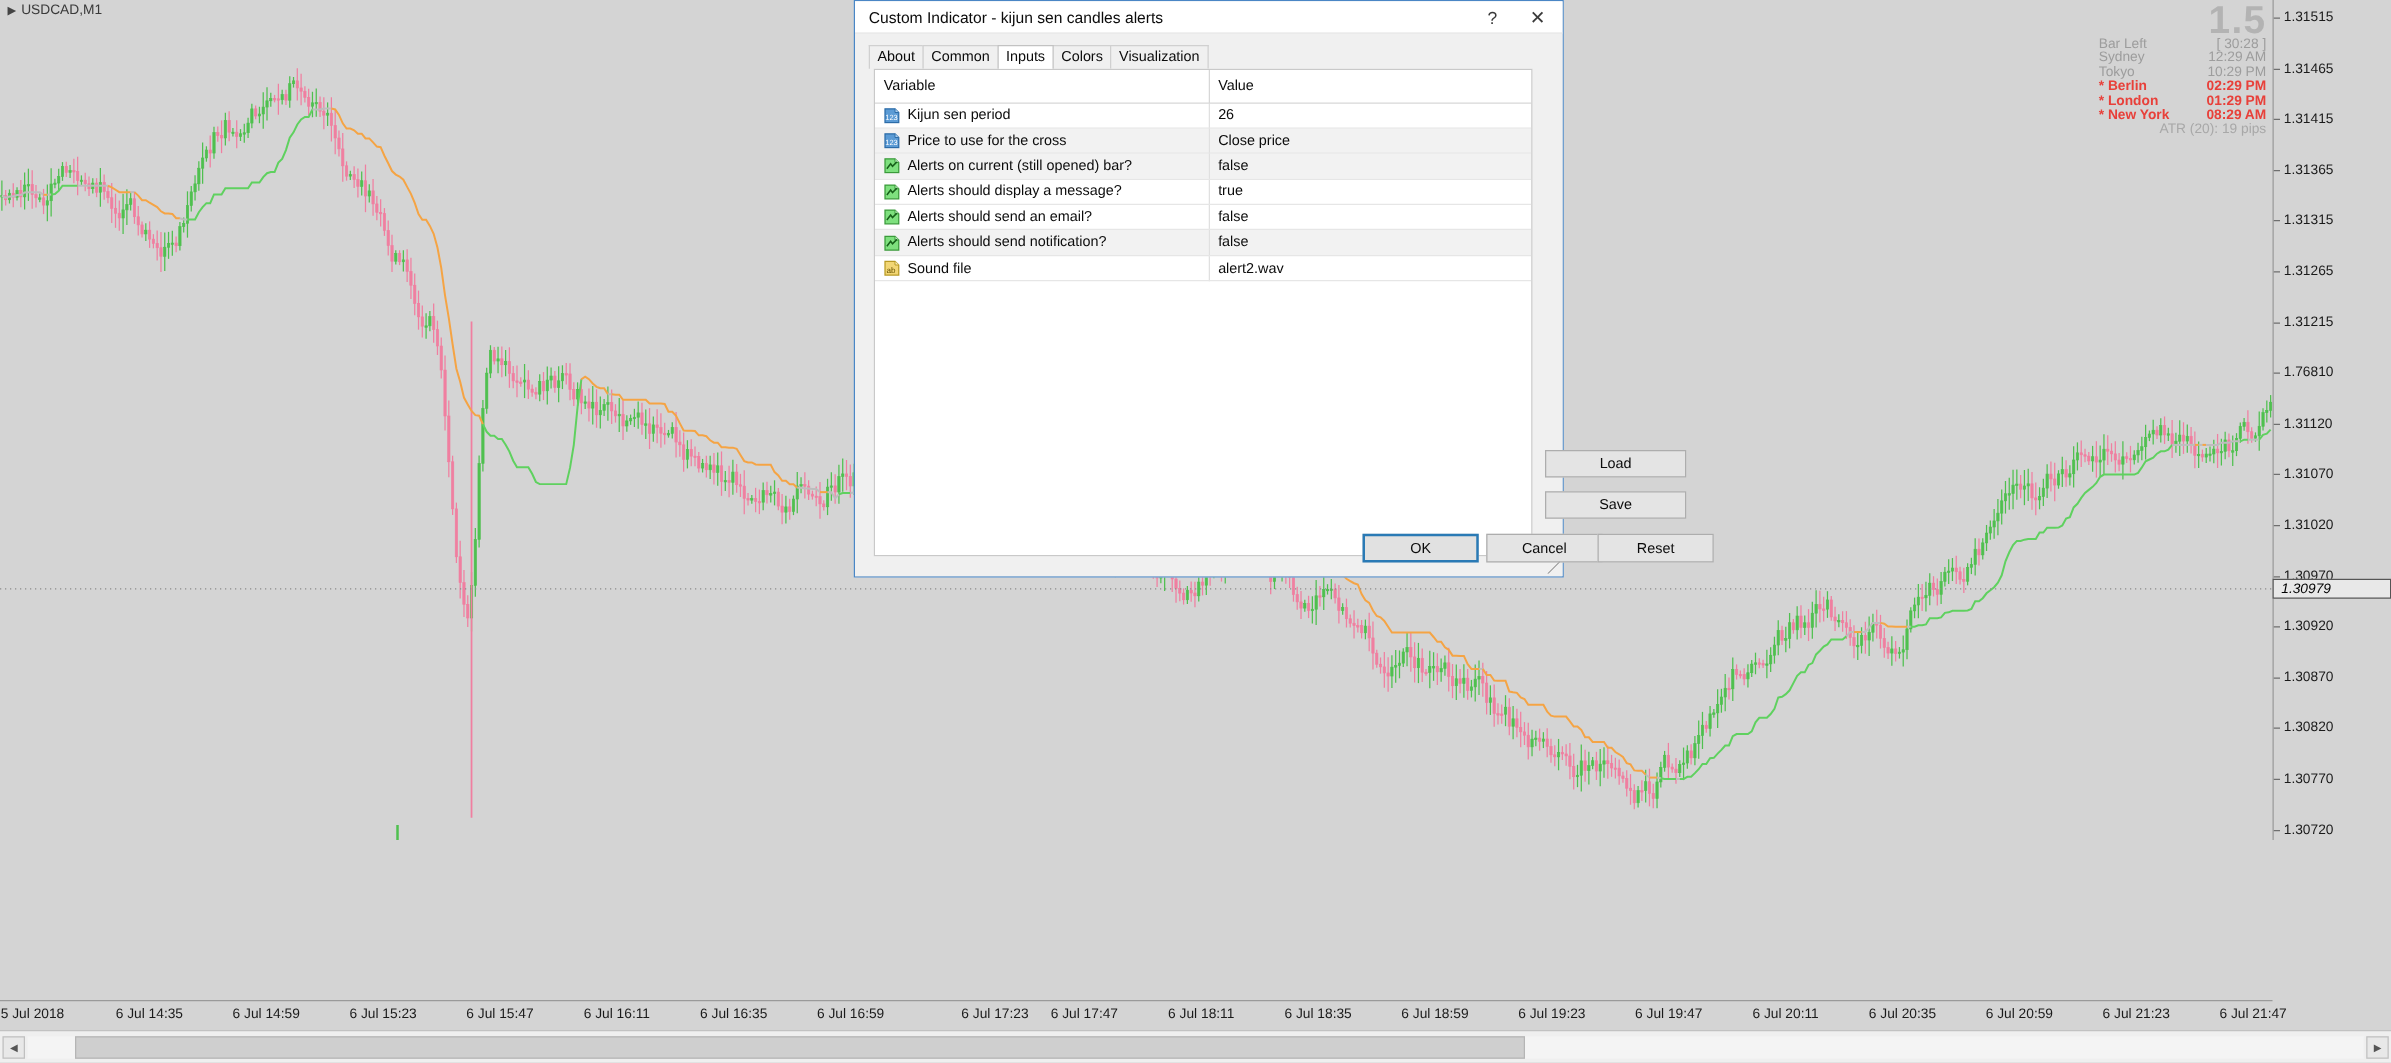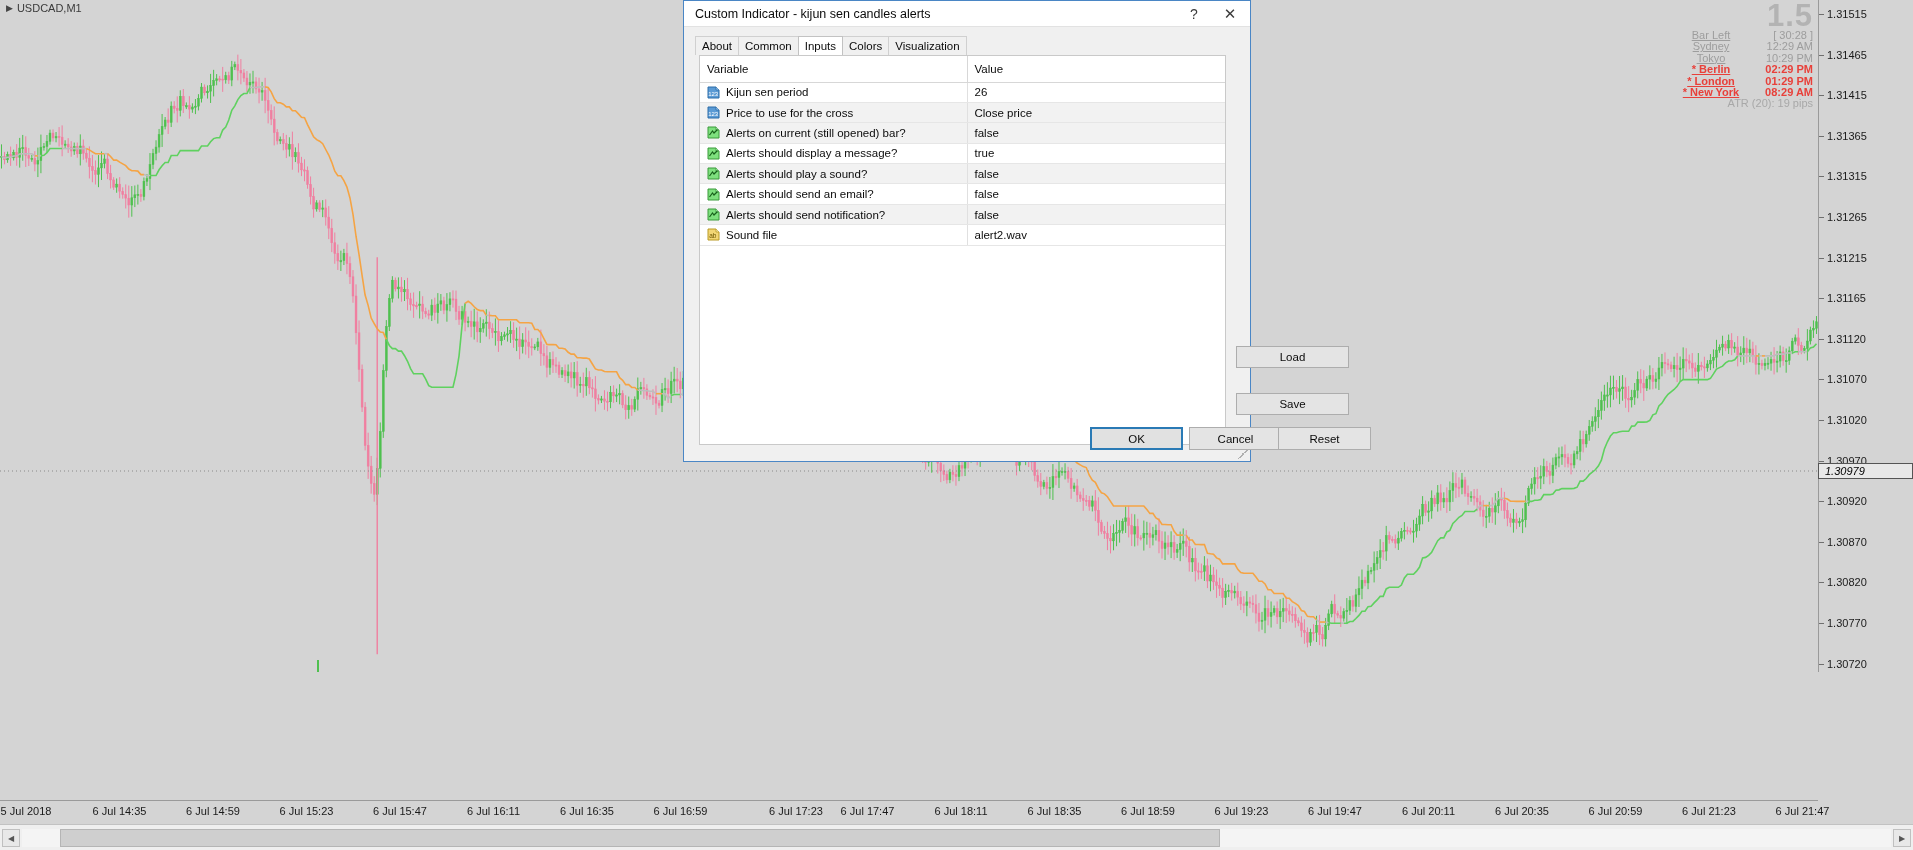--- a/index.html
+++ b/index.html
@@ -74,21 +74,21 @@
   #clock-panel {
     position:absolute; right:100px; top:2px;
     text-align:right; font-size:11px; line-height:11.4px;
     color:#9d9d9d; font-family:"Liberation Sans", sans-serif;
   }
   #clock-panel .big {
     font-size:31px; font-weight:bold; color:#b3b3b3;
     line-height:28px; letter-spacing:1px;
   }
   #clock-panel .row { display:flex; justify-content:flex-end; gap:8px; white-space:nowrap; }
-  #clock-panel .row .c1 { min-width:64px; text-align:center;text-decoration:underline; }
+  #clock-panel .row .c1 { min-width:64px; text-align:left; }
   #clock-panel .row .c2 { min-width:62px; text-align:right; }
   #clock-panel .hot { color:#e8403a; font-weight:bold; }
   #clock-panel .atr { color:#a8a8a8; }
 
   
   #dialog {
     position:absolute; left:683px; top:0px; width:568px; height:462px;
     background:#f0f0f0; border:1px solid #4a86c5;
     box-shadow:0 0 0 0 rgba(0,0,0,0);
     display:flex; flex-direction:column;
@@ -148,21 +148,21 @@
   .picon { width:13px; height:13px; flex:0 0 13px; position:relative; border-radius:1px; }
   .picon svg { display:block; }
 
   
   .side-btn {
     position:absolute; left:552px; width:113px; height:22px;
     background:#e4e4e4; border:1px solid #adadad;
     font-size:11.5px; color:#0b0b0b;
     display:flex; align-items:center; justify-content:center;
   }
-  #btn-load { top:319px; }
+  #btn-load { top:333px; }
   #btn-save { top:366px; }
 
   
   #dlg-footer { position:absolute; left:0; right:0; bottom:0; height:44px; }
   .foot-btn {
     position:absolute; top:10px; width:93px; height:23px;
     background:#e4e4e4; border:1px solid #adadad;
     font-size:11.5px; color:#0b0b0b;
     display:flex; align-items:center; justify-content:center;
   }
@@ -1493,21 +1493,21 @@
       <div class="tick" style="top: 95.2px;">1.31415</div>
       <div class="tickmark" style="top: 135.8px;"></div>
       <div class="tick" style="top: 135.8px;">1.31365</div>
       <div class="tickmark" style="top: 176.4px;"></div>
       <div class="tick" style="top: 176.4px;">1.31315</div>
       <div class="tickmark" style="top: 217px;"></div>
       <div class="tick" style="top: 217px;">1.31265</div>
       <div class="tickmark" style="top: 257.6px;"></div>
       <div class="tick" style="top: 257.6px;">1.31215</div>
       <div class="tickmark" style="top: 298.2px;"></div>
-      <div class="tick" style="top: 298.2px;">1.31165</div>
+      <div class="tick" style="top: 298.2px;">1.76810</div>
       <div class="tickmark" style="top: 338.8px;"></div>
       <div class="tick" style="top: 338.8px;">1.31120</div>
       <div class="tickmark" style="top: 379.4px;"></div>
       <div class="tick" style="top: 379.4px;">1.31070</div>
       <div class="tickmark" style="top: 420px;"></div>
       <div class="tick" style="top: 420px;">1.31020</div>
       <div class="tickmark" style="top: 460.6px;"></div>
       <div class="tick" style="top: 460.6px;">1.30970</div>
       <div class="tickmark" style="top: 501.2px;"></div>
       <div class="tick" style="top: 501.2px;">1.30920</div>
@@ -1638,35 +1638,20 @@
                       <path d="M1 1 H9 L12 4 V12 H1 Z" fill="#7ee07e" stroke="#3a9a3a" stroke-width="1"></path>
                       <path d="M9 1 V4 H12" fill="#c6f2c6" stroke="#3a9a3a" stroke-width="0.8"></path>
                       <path d="M2.5 9 L5.5 5 L7 7 L10.5 3.5" fill="none" stroke="#17601a" stroke-width="1.2"></path>
                     </svg>
                   </span>
                   <span>Alerts should display a message?</span>
                 </div>
               </td>
               <td>true</td>
             </tr>
-            <tr class="alt">
-              <td>
-                <div class="cellflex">
-                  <span class="picon">
-                    <svg width="13" height="13" viewBox="0 0 13 13">
-                      <path d="M1 1 H9 L12 4 V12 H1 Z" fill="#7ee07e" stroke="#3a9a3a" stroke-width="1"></path>
-                      <path d="M9 1 V4 H12" fill="#c6f2c6" stroke="#3a9a3a" stroke-width="0.8"></path>
-                      <path d="M2.5 9 L5.5 5 L7 7 L10.5 3.5" fill="none" stroke="#17601a" stroke-width="1.2"></path>
-                    </svg>
-                  </span>
-                  <span>Alerts should play a sound?</span>
-                </div>
-              </td>
-              <td>false</td>
-            </tr>
             <tr>
               <td>
                 <div class="cellflex">
                   <span class="picon">
                     <svg width="13" height="13" viewBox="0 0 13 13">
                       <path d="M1 1 H9 L12 4 V12 H1 Z" fill="#7ee07e" stroke="#3a9a3a" stroke-width="1"></path>
                       <path d="M9 1 V4 H12" fill="#c6f2c6" stroke="#3a9a3a" stroke-width="0.8"></path>
                       <path d="M2.5 9 L5.5 5 L7 7 L10.5 3.5" fill="none" stroke="#17601a" stroke-width="1.2"></path>
                     </svg>
                   </span>

